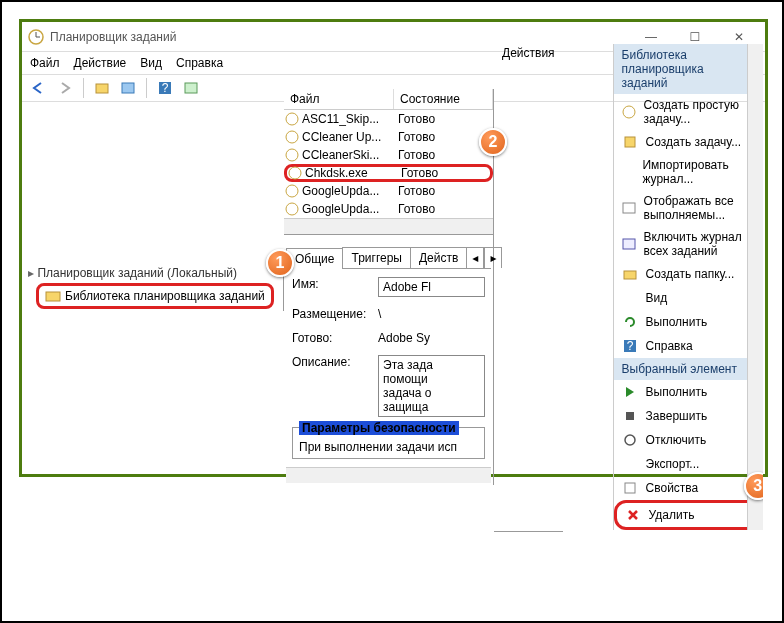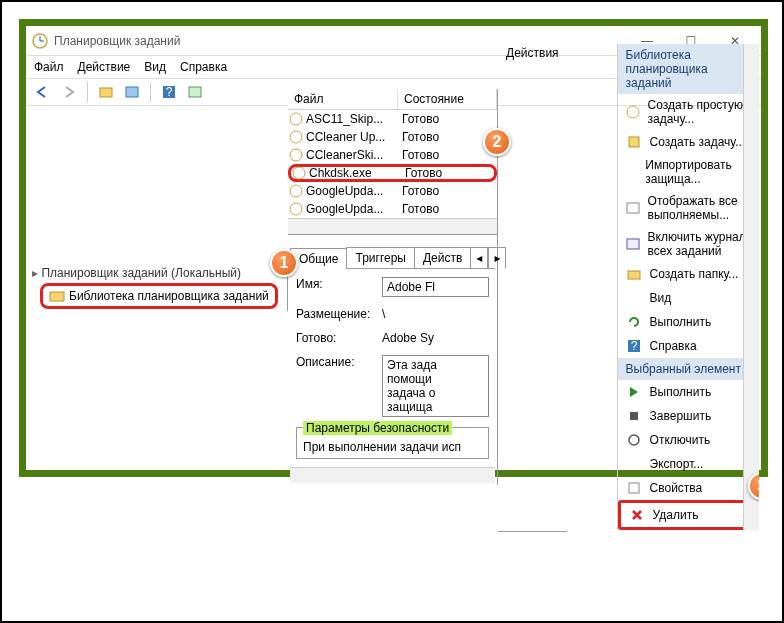--- a/index.html
+++ b/index.html
@@ -1,18 +1,18 @@
 <!DOCTYPE html>
 <html><head>
 <meta charset="utf-8">
 <style>
 * { box-sizing: border-box; margin: 0; padding: 0; font-family: "Segoe UI", Tahoma, sans-serif; font-size: 12px; }
 body { background: #fff; }
 .frame { border: 2px solid #000; width: 784px; height: 623px; position: relative; }
-.window { position: absolute; top: 17px; left: 17px; width: 749px; height: 458px; border: 7px solid #4d7c0f; background: #fff; }
+.window { position: absolute; top: 17px; left: 17px; width: 749px; height: 458px; border: 3px solid #4d7c0f; background: #fff; }
 .titlebar { height: 30px; display: flex; align-items: center; padding: 0 6px; border-bottom: 1px solid #ddd; }
 .titlebar .app-icon { width: 16px; height: 16px; margin-right: 6px; }
 .titlebar .title { flex: 1; color: #555; }
 .titlebar .win-btns { display: flex; gap: 4px; }
 .titlebar .win-btns span { width: 40px; height: 24px; display: flex; align-items: center; justify-content: center; color: #555; }
 .menubar { height: 22px; display: flex; align-items: center; gap: 14px; padding: 0 8px; }
 .menubar span { color: #000; }
 .toolbar { height: 28px; border-top: 1px solid #ddd; border-bottom: 1px solid #ddd; display: flex; align-items: center; gap: 4px; padding: 0 6px; }
 .toolbar .tb { width: 22px; height: 22px; display: flex; align-items: center; justify-content: center; }
 .toolbar .sep { width: 1px; height: 20px; background: #ccc; margin: 0 3px; }
@@ -37,29 +37,29 @@
 .tabs { display: flex; border-bottom: 1px solid #999; }
 .tab { padding: 3px 8px; border: 1px solid #999; border-bottom: none; background: #fff; margin-right: -1px; }
 .tab.active { background: #fff; position: relative; top: 1px; }
 .tab-nav { padding: 3px 5px; border: 1px solid #999; border-bottom: none; }
 .form { padding: 8px 6px; flex: 1; overflow: hidden; }
 .form-row { display: flex; margin-bottom: 10px; align-items: flex-start; }
 .form-row label { width: 86px; color: #000; }
 .form-row .val { flex: 1; border: 1px solid #888; padding: 2px 4px; min-height: 18px; overflow: hidden; }
 .form-row .txt { flex: 1; }
 .group { border: 1px solid #999; padding: 4px 6px; margin-top: 4px; }
-.group-title { position: relative; top: -11px; background: #bef264; display: inline-block; padding: 0 3px; }
+.group-title { position: relative; top: -11px; background: #1d4ed8; display: inline-block; padding: 0 3px; font-weight: bold; }
 .actions-pane { flex: 1; display: flex; flex-direction: row; gap: 48px; }
 .actions-hdr { padding: 4px 8px; font-weight: normal; border-bottom: 1px solid #999; }
 .actions-list { flex: 1; overflow: hidden; border-left: 1px solid #ccc; margin: 2px; position:relative; }
 .section-hdr { background: #d9e6f2; padding: 4px 8px; display: flex; justify-content: space-between; align-items: center; color: #1a3e6b; }
 .action-item { display: flex; align-items: center; gap: 8px; padding: 4px 8px; }
 .action-item .ic { width: 16px; height: 16px; display: flex; align-items: center; justify-content: center; }
 .action-item .chev { margin-left: auto; color: #333; }
-.highlight3 { border: 3px solid #d22; border-radius: 3px; }
+.highlight3 { border: 3px solid #d22; border-radius: 12px; }
 .badge { position: absolute; width: 28px; height: 28px; border-radius: 50%; background: radial-gradient(circle at 35% 30%, #ff9a5a, #e0641c); border: 2px solid #fff; box-shadow: 0 1px 3px rgba(0,0,0,0.5); color: #fff; font-weight: bold; font-size: 16px; display: flex; align-items: center; justify-content: center; z-index: 10; }
 .scrollbar-v { position: absolute; right: 0; top: 0; bottom: 0; width: 16px; background: #f0f0f0; border-left: 1px solid #ccc; }
 svg { display: block; }
 </style>
 </head>
 <body>
 
 <div class="frame">
 <div class="window">
 
@@ -259,21 +259,21 @@
         <div class="action-item">
           <span class="ic">
                 <svg width="14" height="14">
                   <rect x="2" y="2" width="10" height="10" fill="#f7d56a" stroke="#b8923a"></rect>
                 </svg>
               </span>
           <span>Создать задачу...</span>
         </div>
         <div class="action-item">
           <span class="ic"></span>
-          <span>Импортировать защища...</span>
+          <span>Импортировать журнал...</span>
         </div>
         <div class="action-item">
           <span class="ic">
                 <svg width="14" height="14">
                   <rect x="1" y="2" width="12" height="10" fill="#fff" stroke="#888"></rect>
                 </svg>
               </span>
           <span>Отображать все выполняемы...</span>
         </div>
         <div class="action-item">

